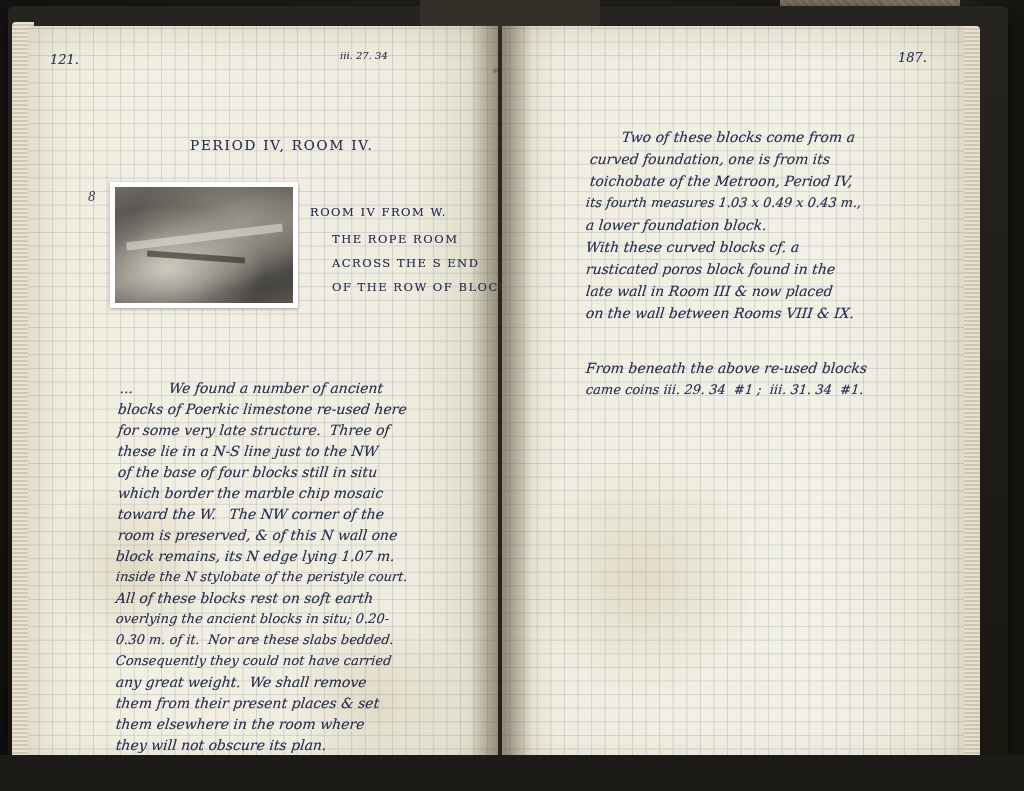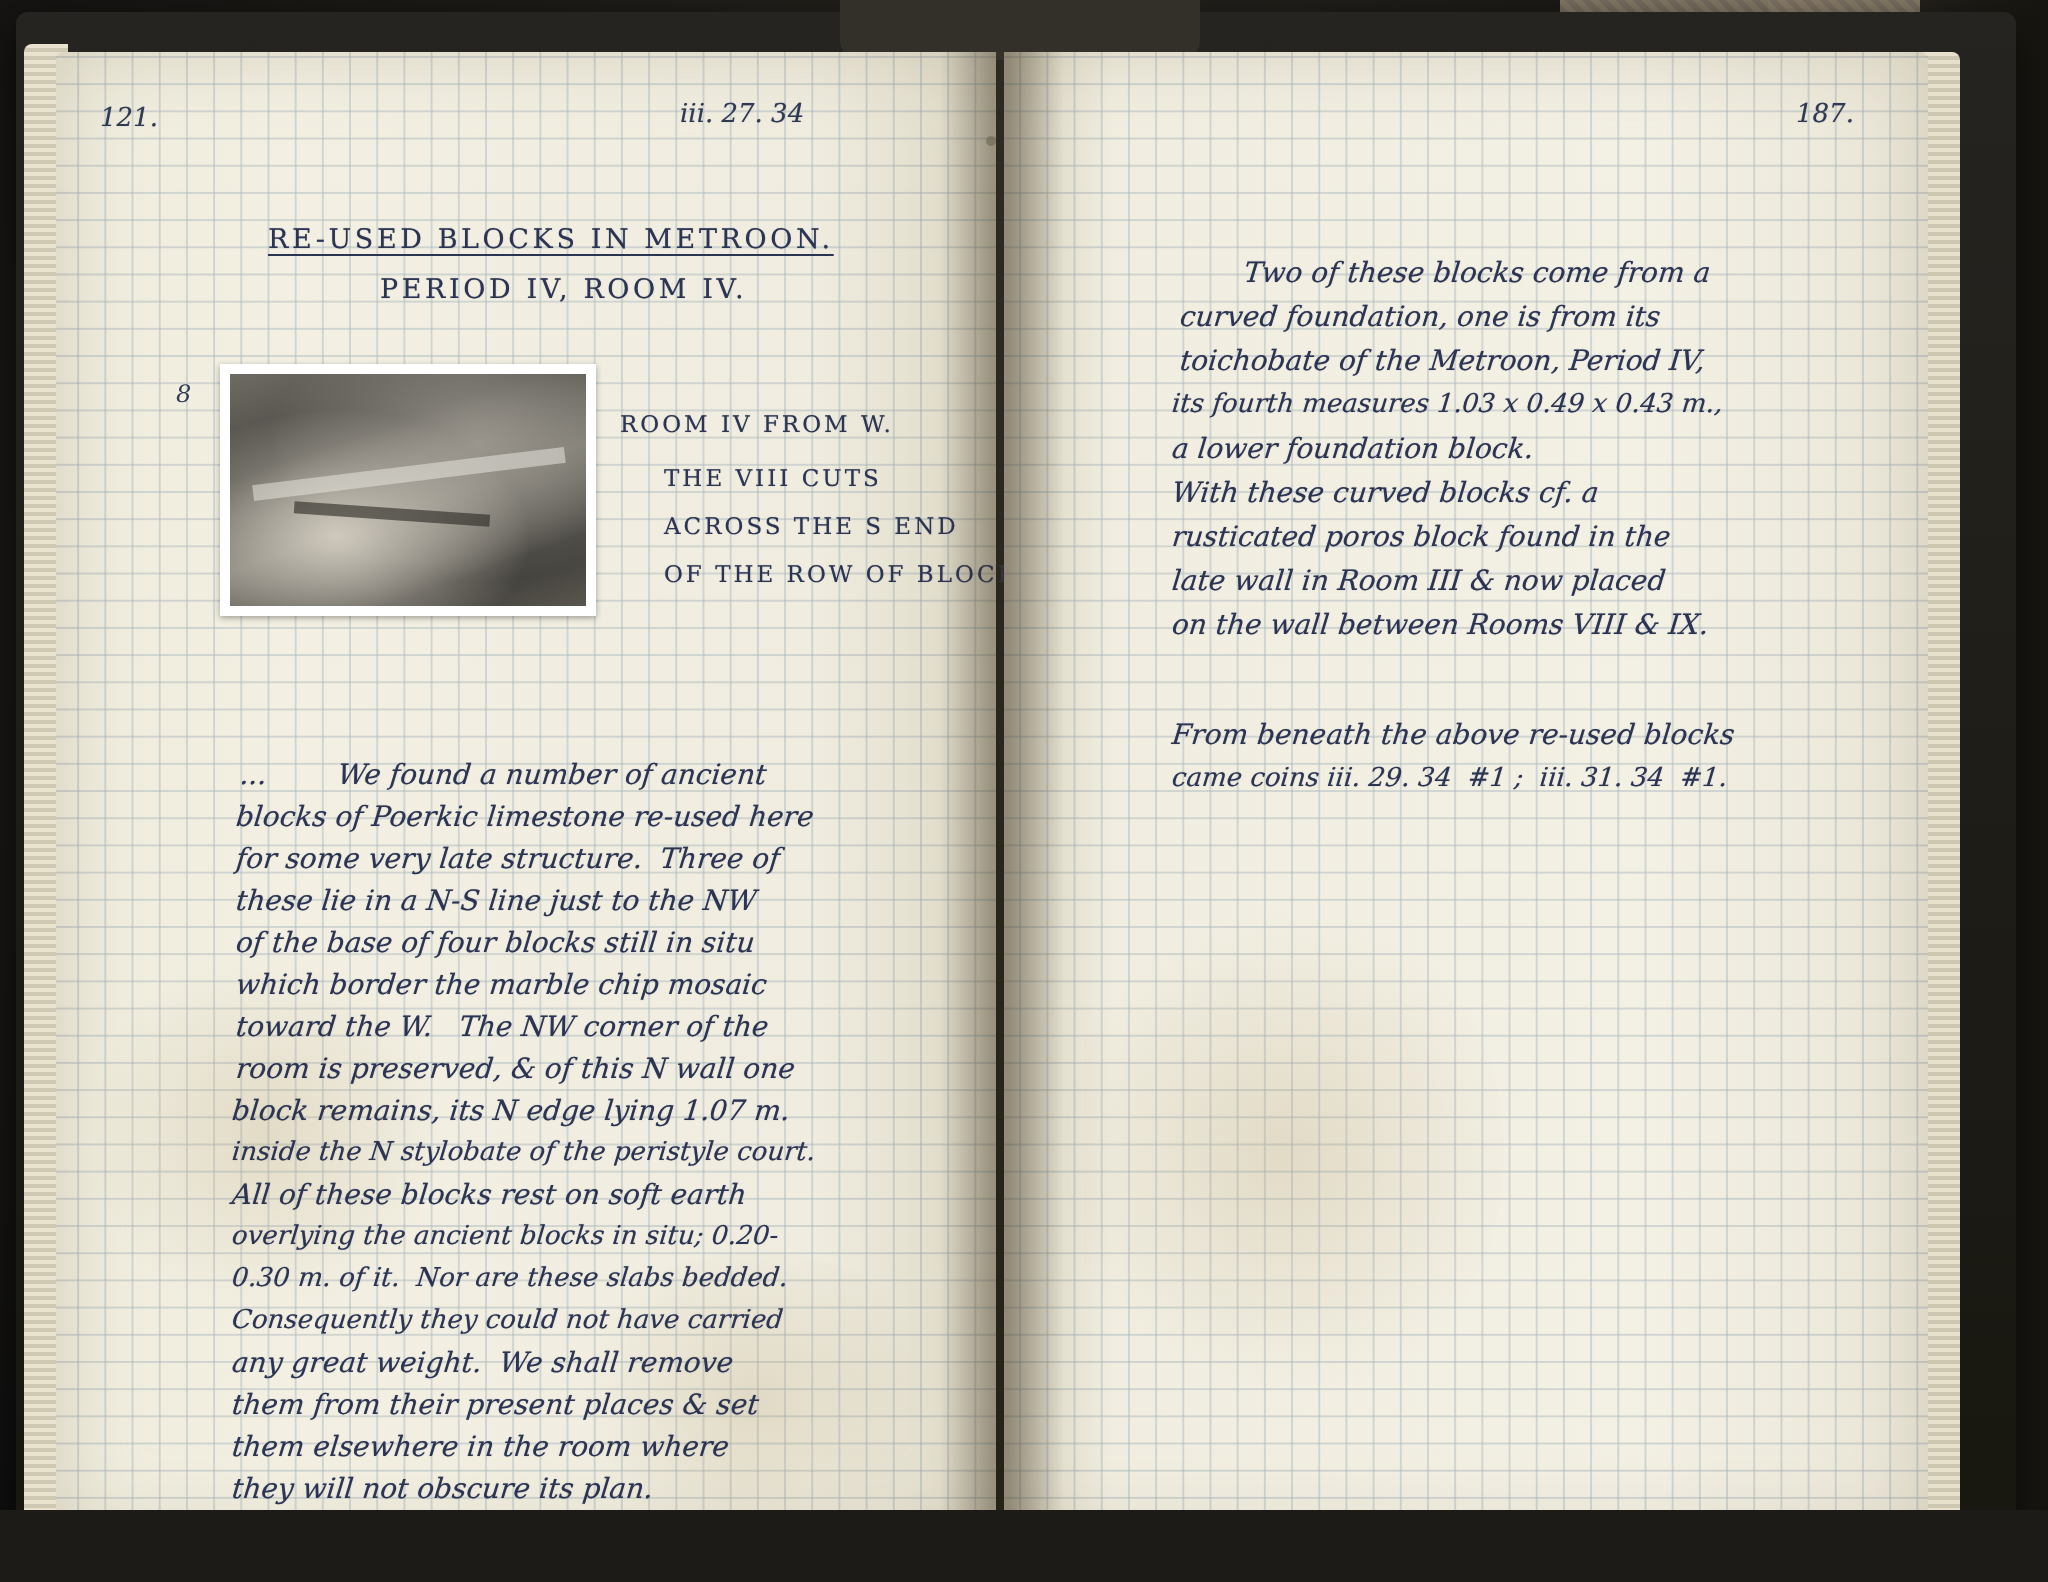--- a/index.html
+++ b/index.html
@@ -110,33 +110,32 @@
   <div class="edges-right"></div>
 
   <div class="page left">
     <div class="grid"></div>
 
     <div class="stain" style="left:20px;top:440px;width:170px;height:200px;"></div>
     <div class="stain" style="left:250px;top:600px;width:200px;height:150px;"></div>
   </div>
 
   <div class="folio" style="left:50px;top:52px;">121.</div>
-  <div class="folio" style="left:340px;top:50px;font-size:13px;text-align:center;">iii. 27. 34</div>
+  <div class="folio" style="left:340px;top:50px;font-size:10px;text-align:center;">iii. 27. 34</div>
 
-  <div class="title" style="left:134px;top:112px;text-decoration:underline;text-underline-offset:3px;">RE-USED BLOCKS IN METROON.</div>
   <div class="title" style="left:190px;top:137px;text-underline-offset:3px;">PERIOD IV,    ROOM IV.</div>
 
   <div class="photo-num">8</div>
 
   <div class="photo">
     <div class="img"></div>
   </div>
 
   <div class="cap-line" style="left:310px;top:205px;">ROOM IV FROM W.</div>
-  <div class="cap-line" style="left:332px;top:232px;">THE VIII CUTS</div>
+  <div class="cap-line" style="left:332px;top:232px;">THE ROPE ROOM</div>
   <div class="cap-line" style="left:332px;top:256px;">ACROSS THE S END</div>
   <div class="cap-line" style="left:332px;top:280px;">OF THE ROW OF BLOCKS</div>
 
   <div class="ln" style="left:120px;top:380px;">...        We found a number of ancient</div>
   <div class="ln" style="left:118px;top:401px;">blocks of Poerkic limestone re-used here</div>
   <div class="ln" style="left:118px;top:422px;">for some very late structure.  Three of</div>
   <div class="ln" style="left:118px;top:443px;">these lie in a N-S line just to the NW</div>
   <div class="ln" style="left:118px;top:464px;">of the base of four blocks still in situ</div>
   <div class="ln" style="left:118px;top:485px;">which border the marble chip mosaic</div>
   <div class="ln" style="left:118px;top:506px;">toward the W.   The NW corner of the</div>

